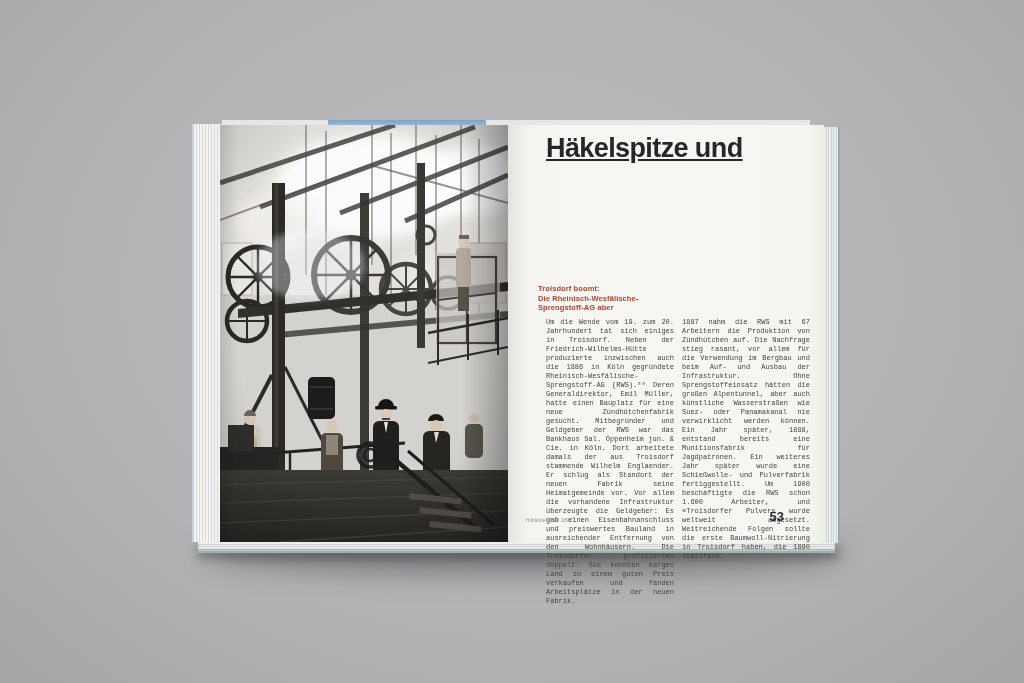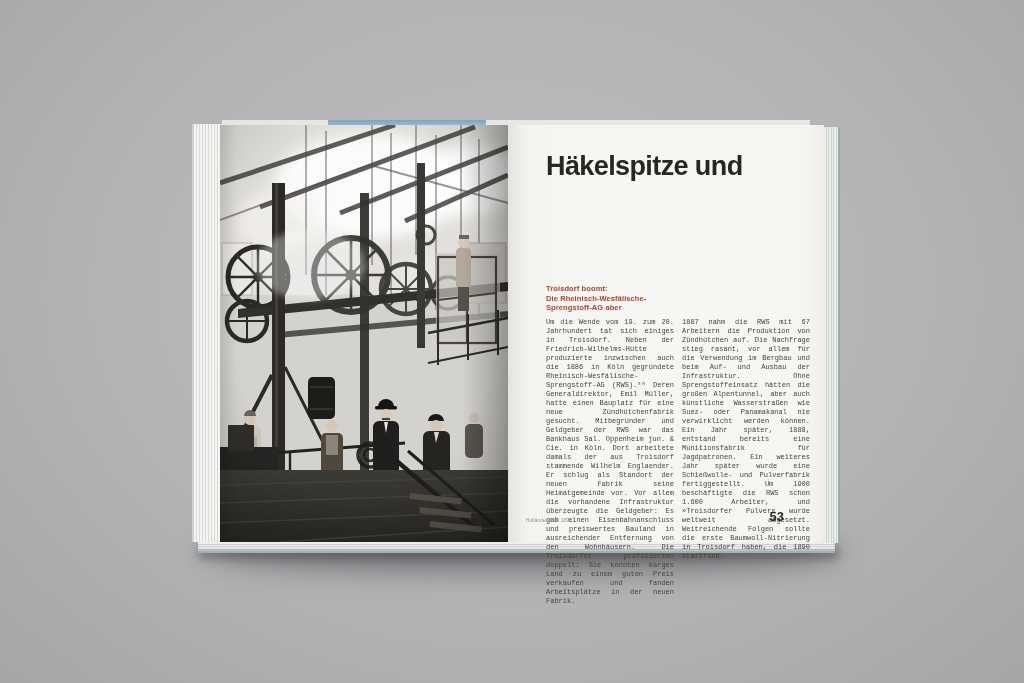--- a/index.html
+++ b/index.html
@@ -27,23 +27,23 @@
   .cover-top-blue{position:absolute;top:2px;left:136px;width:158px;height:8px;
     background:linear-gradient(180deg,#7ca6c3 0%,#a7c2d3 100%);border-radius:1px;}
   
   .left-page{position:absolute;left:28px;top:7px;width:288px;height:417px;background:#f2f1ef;overflow:hidden;}
   .left-page .photo{position:absolute;inset:0;}
   .left-page .spine-dark{position:absolute;inset:0;
     background:linear-gradient(90deg,rgba(0,0,0,.10) 0%,rgba(0,0,0,0) 6%,rgba(0,0,0,0) 84%,rgba(0,0,0,.28) 100%);}
   .right-page{position:absolute;left:316px;top:7px;width:316px;height:417px;
     background:linear-gradient(90deg,#e5e3e0 0px,#f4f3f0 20px,#f7f6f3 60px,#f6f5f2 94%,#efeeeb 100%);}
   
-  .title{position:absolute;left:38px;top:26px;color:#262624;
-    font-weight:bold;font-size:27px;line-height:30px;letter-spacing:-.6px;}
-  .kicker{position:absolute;left:38px;top:159px;font-weight:bold;font-size:7.5px;line-height:9.5px;letter-spacing:.1px;}
+  .title{position:absolute;left:38px;top:8px;color:#262624;
+    font-weight:bold;font-size:27px;line-height:30px;letter-spacing:-.6px;text-decoration:underline;}
+  .kicker{position:absolute;left:30px;top:159px;font-weight:bold;font-size:7.5px;line-height:9.5px;letter-spacing:.1px;}
   .columns{position:absolute;left:38px;top:193px;width:264px;display:flex;gap:8px;}
   .col{width:128px;font-family:Liberation Mono, monospace;font-size:7px;line-height:9px;
     color:#45443f;text-align:justify;text-justify:inter-word;hyphens:auto;-webkit-hyphens:auto;}
   .caption{position:absolute;left:18px;top:393px;font-size:4.6px;letter-spacing:.2px;color:#8d8d8b;}
   .pageno{position:absolute;right:40px;top:384px;font-weight:bold;font-size:13px;color:#2a2a28;}
 </style>
 </head>
 <body>
 
 <div class="book">

